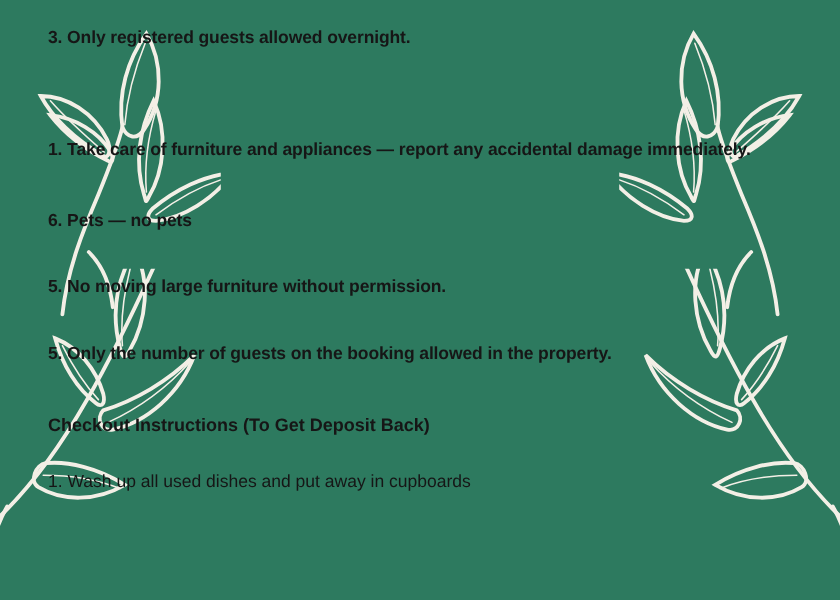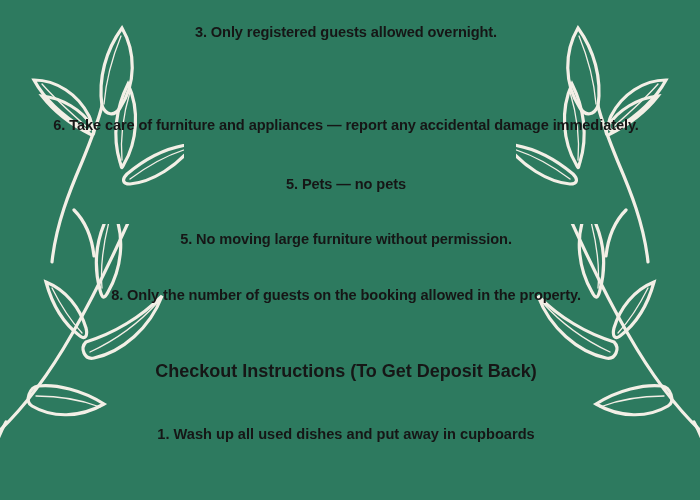--- a/index.html
+++ b/index.html
@@ -34,49 +34,48 @@
   #branch-bottom-right{ right: -18px;top: 224px; transform: scaleX(-1); }
 
   
   #rules-block {
     position: absolute;
     left: 0;
     top: 0;
     width: 700px;
     height: 500px;
     box-sizing: border-box;
-    padding: 22px 38px 0 30px;
-    text-align: center;
+    padding: 22px 38px 0 40px;
     color: #161616;
   }
 
   .rule-line {
     font-size: 14.6px;
     font-weight: bold;
     line-height: 1.45;
     letter-spacing: -0.1px;
     color: #161616;
     margin: 0;
     white-space: pre-line;
   }
   .gap-s  { height: 26px; }
   .gap-m  { height: 34px; }
   .gap-l  { height: 38px; }
 
   .section-heading {
-    font-size: 18px;
+    font-size: 15px;
     font-weight: bold;
     line-height: 1.45;
     color: #161616;
-    margin: 14px;
+    margin: 0;
   }
 
   .clipped-line {
     font-size: 14.6px;
-    font-weight: bold;
+    font-weight: normal;
     line-height: 1.45;
     color: #161616;
     margin: 0;
   }
 </style>
 </head>
 <body>
 
 <div id="poster">
 
@@ -165,33 +164,33 @@
 
   <div id="rules-block">
 
     <p class="rule-line">3. Only registered guests allowed overnight.</p>
 
     <div class="gap-l"></div>
 
 
     <div class="gap-m"></div>
 
-    <p class="rule-line">6. Take care of furniture and appliances — report any accidental damage immediately.</p>
+    <p class="rule-line">1. Take care of furniture and appliances — report any accidental damage immediately.</p>
 
     <div class="gap-l"></div>
 
-    <p class="rule-line">5. Pets — no pets</p>
+    <p class="rule-line">6. Pets — no pets</p>
 
     <div class="gap-m"></div>
 
     <p class="rule-line">5. No moving large furniture without permission.</p>
 
     <div class="gap-m"></div>
 
-    <p class="rule-line">8. Only the number of guests on the booking allowed in the property.</p>
+    <p class="rule-line">5. Only the number of guests on the booking allowed in the property.</p>
 
     <div class="gap-l"></div>
 
     <p class="section-heading">Checkout Instructions (To Get Deposit Back)</p>
 
     <div class="gap-s"></div>
 
     <p class="clipped-line">1. Wash up all used dishes and put away in cupboards</p>
 
   </div>

